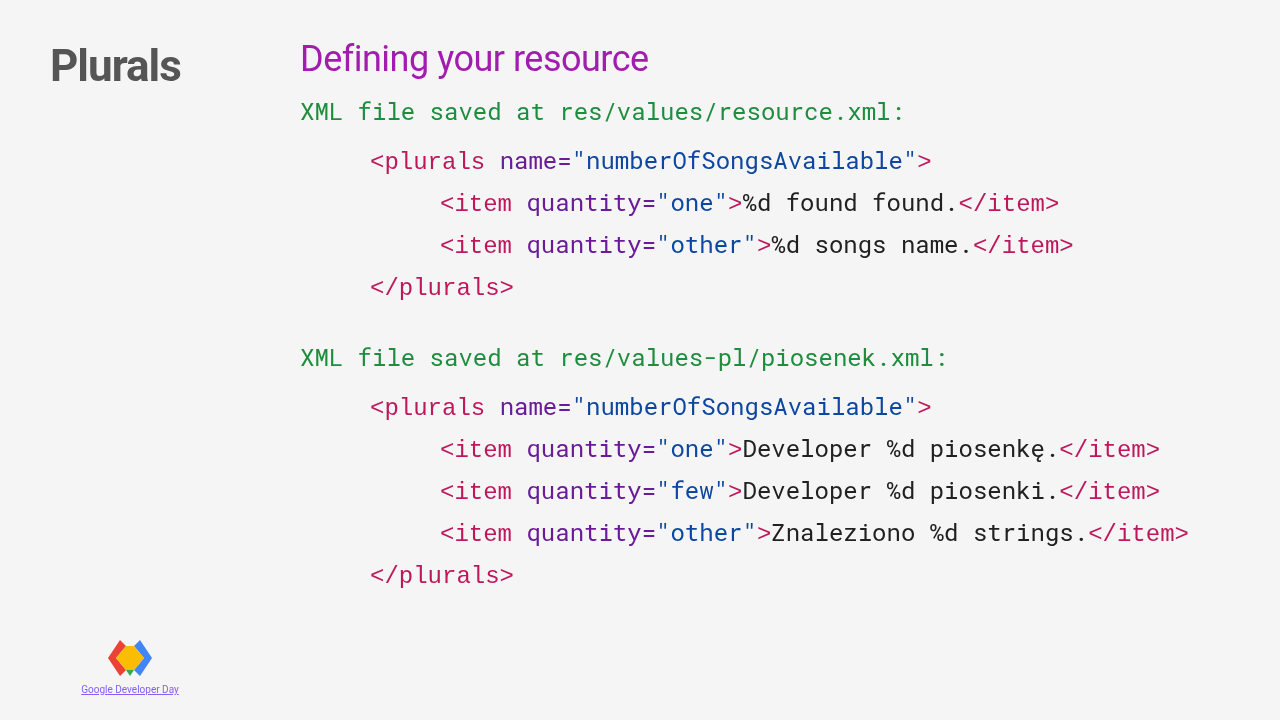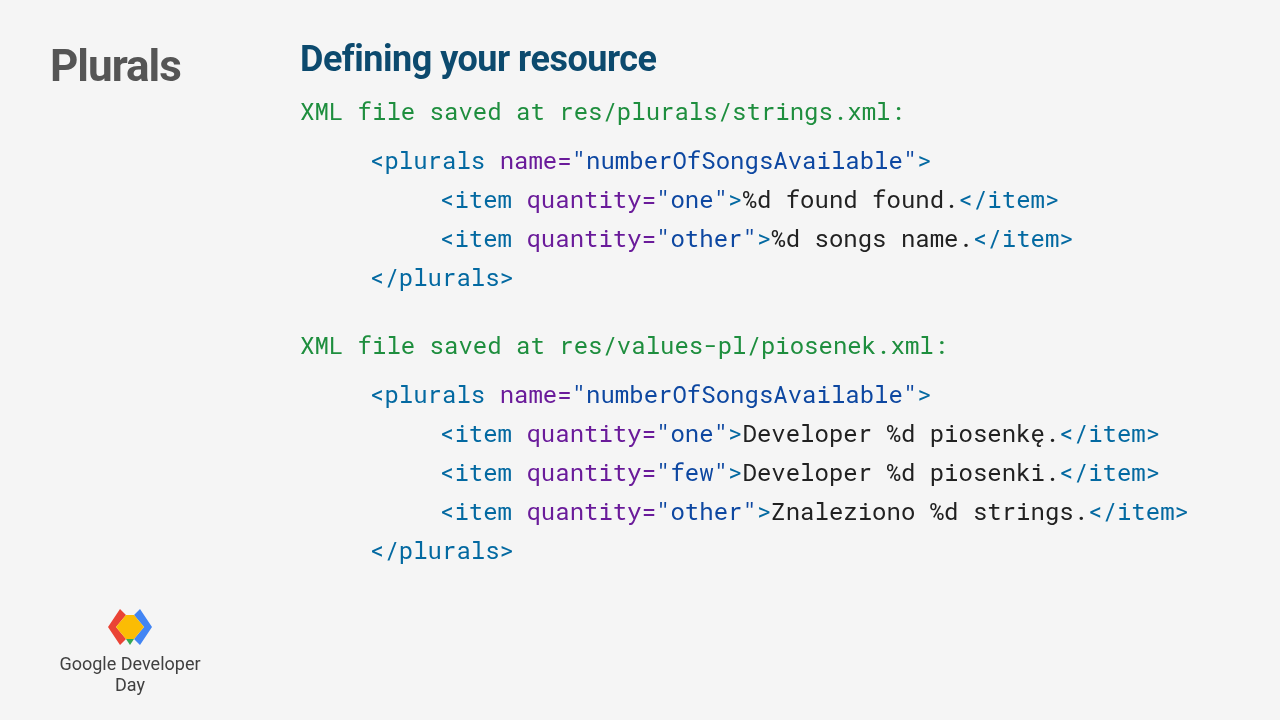--- a/index.html
+++ b/index.html
@@ -31,64 +31,65 @@
   }
   .right-col {
     position: absolute;
     left: 300px;
     top: 38px;
     right: 30px;
   }
   .right-col h2 {
     margin: 0 0 12px 0;
     font-size: 36px;
-    font-weight: 700;
-    color: #0c4a6e;
+    font-weight: 400;
+    color: #a21caf;
     letter-spacing: -0.5px;
   }
   .mono {
     font-family: "Roboto Mono", "Menlo", "Consolas", monospace;
     font-size: 24px;
     line-height: 1.62;
     color: #222;
   }
   .path-line { color: #1e8e3e; margin: 0 0 10px 0; }
   .code-block { margin: 0 0 30px 0; white-space: pre-wrap; word-break: break-word; }
-  .tag   { color: #0369a1; }
+  .tag   { color: #be185d; font-family: Liberation Mono, monospace; }
   .attr  { color: #6a1b9a; }
   .str   { color: #0d47a1; }
   .txt   { color: #212121; }
   .ind1 { padding-left: 70px; display:inline-block; }
   .ind2 { padding-left: 140px; display:inline-block; }
   .logo {
     position: absolute;
     left: 50px;
     bottom: 25px;
     text-align: center;
     width: 160px;
   }
   .logo svg { display: block; margin: 0 auto 6px auto; }
   .logo-text {
-    font-size: 18px;
-    color: #404040;
+    font-size: 10px;
+    color: #8b5cf6;
+    text-decoration: underline;
   }
 </style>
 </head>
 <body>
 
 <div class="slide">
 
   <div class="left-col">
     <h1>Plurals</h1>
   </div>
 
   <div class="right-col">
     <h2>Defining your resource</h2>
 
-    <div class="mono path-line">XML file saved at res/plurals/strings.xml:</div>
+    <div class="mono path-line">XML file saved at res/values/resource.xml:</div>
 
     <div class="mono code-block"><span class="ind1"></span><span class="tag">&lt;plurals</span> <span class="attr">name=</span><span class="str">"<span>numberOfSongsAvailable</span>"</span><span class="tag">&gt;</span>
 <span class="ind2"></span><span class="tag">&lt;item</span> <span class="attr">quantity=</span><span class="str">"<span>one</span>"</span><span class="tag">&gt;</span><span class="txt">%d found found.</span><span class="tag">&lt;/item&gt;</span>
 <span class="ind2"></span><span class="tag">&lt;item</span> <span class="attr">quantity=</span><span class="str">"<span>other</span>"</span><span class="tag">&gt;</span><span class="txt">%d songs name.</span><span class="tag">&lt;/item&gt;</span>
 <span class="ind1"></span><span class="tag">&lt;/plurals&gt;</span></div>
 
     <div class="mono path-line" style="margin-top:30px">XML file saved at res/values-pl/piosenek.xml:</div>
 
     <div class="mono code-block"><span class="ind1"></span><span class="tag">&lt;plurals</span> <span class="attr">name=</span><span class="str">"<span>numberOfSongsAvailable</span>"</span><span class="tag">&gt;</span>
 <span class="ind2"></span><span class="tag">&lt;item</span> <span class="attr">quantity=</span><span class="str">"<span>one</span>"</span><span class="tag">&gt;</span><span class="txt">Developer %d piosenkę.</span><span class="tag">&lt;/item&gt;</span>

